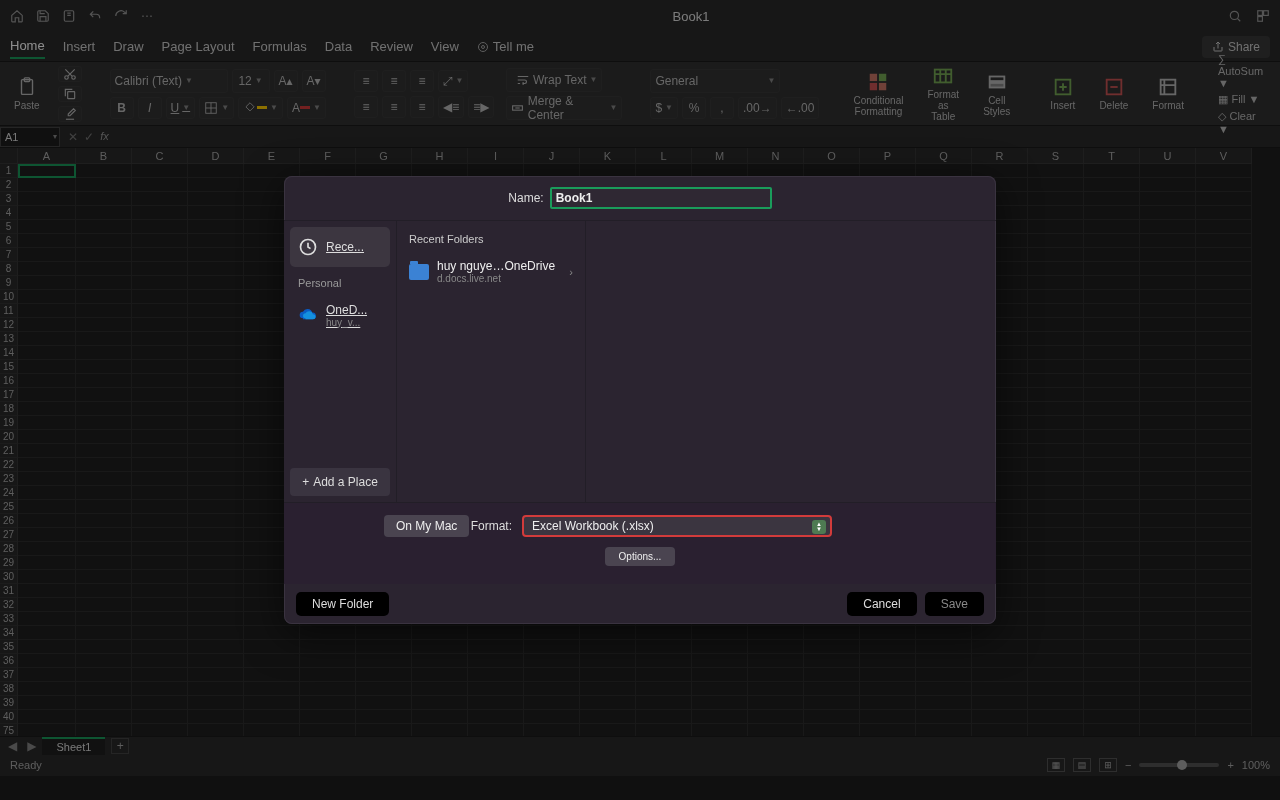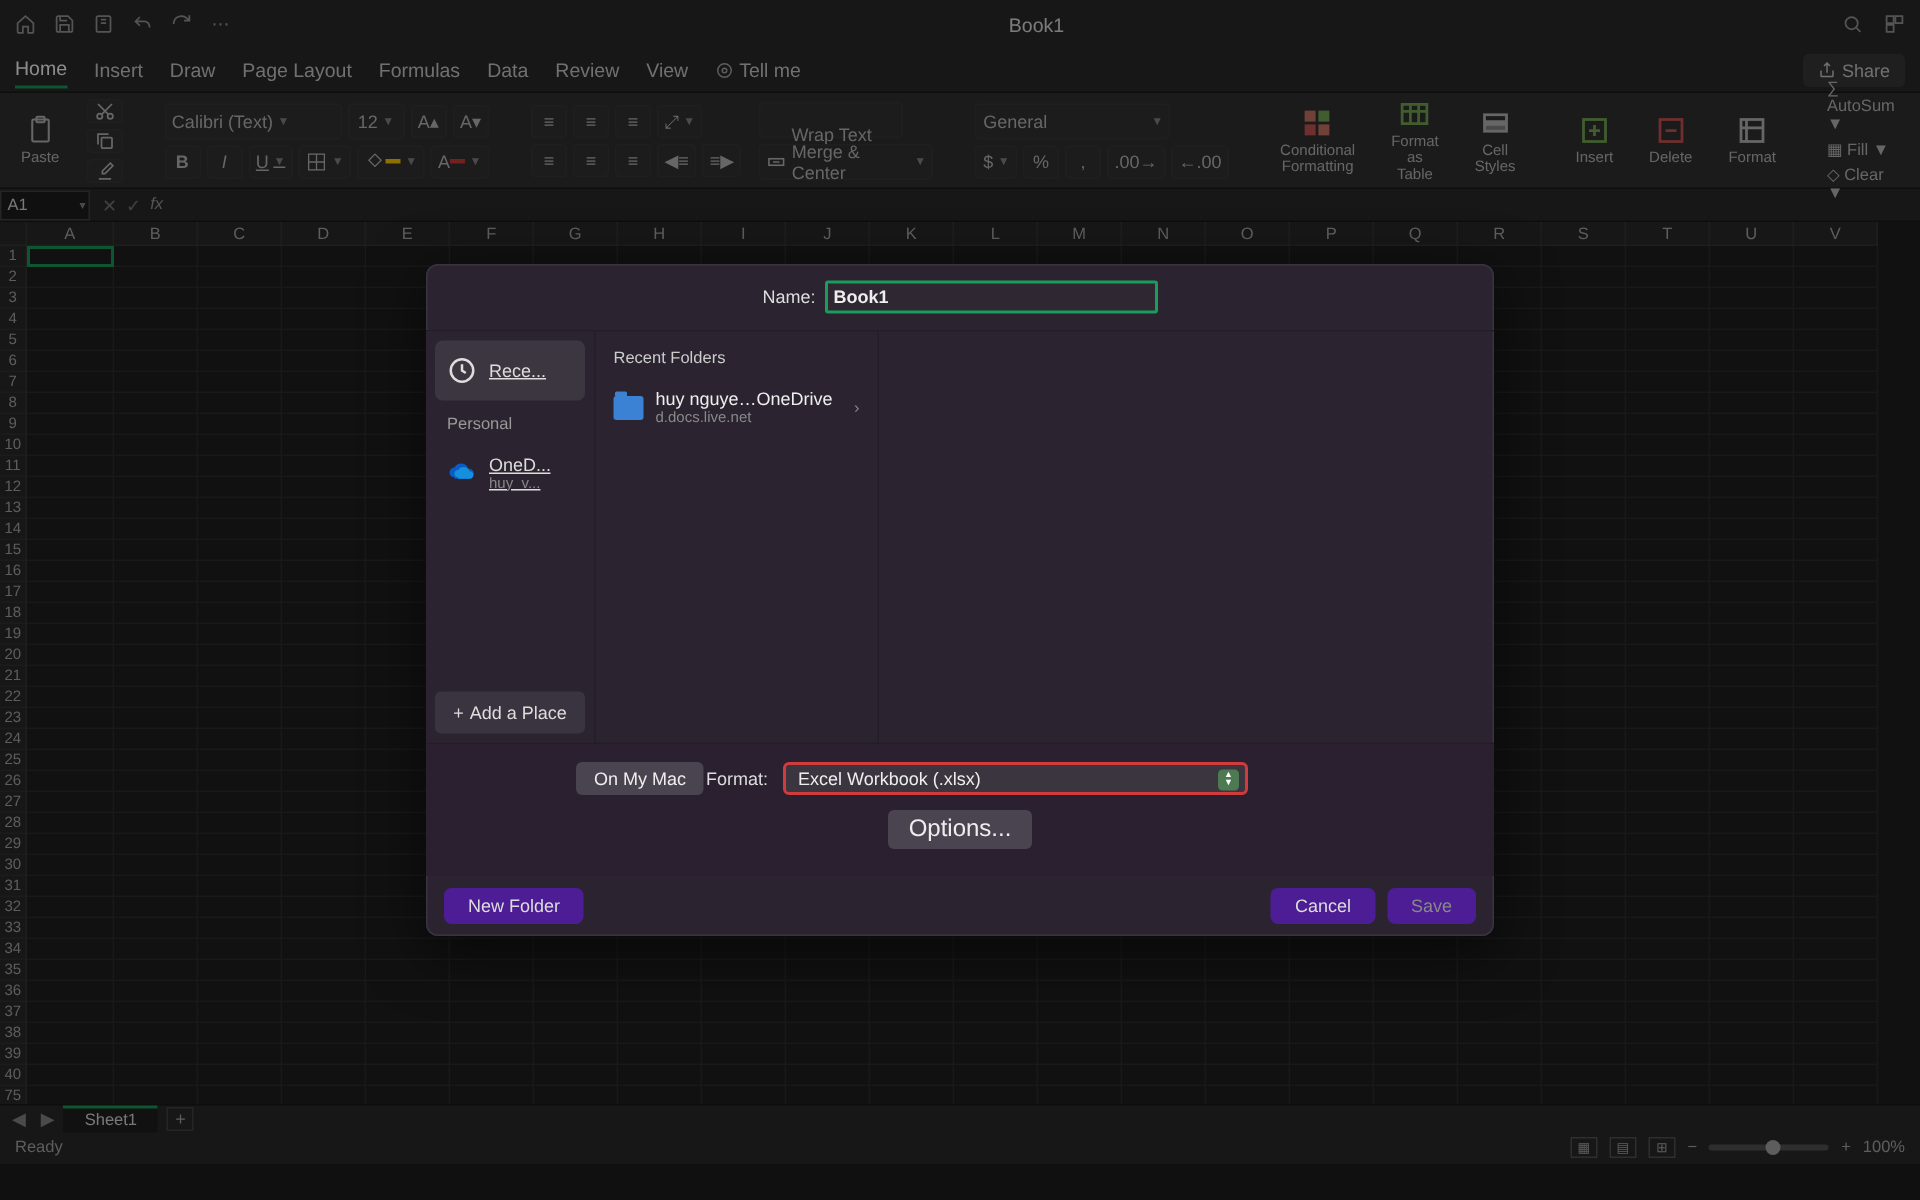--- a/index.html
+++ b/index.html
@@ -89,23 +89,23 @@
 .foldertitle{font-size:12px;color:#eee;white-space:nowrap;}
 .folderpath{font-size:10px;color:#888;white-space:nowrap;}
 .chev{color:#888;font-size:11px;}
 .dlg-right{flex:1;}
 .dlg-lower{padding:12px 16px 8px;background:#2a2030;}
 .lowerrow{display:flex;align-items:center;justify-content:center;gap:10px;margin-bottom:10px;}
 .macbtn{background:#4a4450;border-radius:4px;padding:4px 12px;font-size:12px;color:#eee;position:absolute;left:84px;}
 .fflabel{font-size:12px;color:#ddd;}
 .ffselect{width:310px;height:22px;background:#3b3540;border:2px solid #d23b3b;border-radius:4px;display:flex;align-items:center;padding:0 8px;font-size:12px;color:#eee;position:relative;}
 .ffselect .sel-caret{position:absolute;right:4px;top:3px;width:14px;height:14px;background:#4e7a52;border-radius:3px;display:flex;flex-direction:column;align-items:center;justify-content:center;gap:0;font-size:6px;color:#fff;line-height:5px;}
-.optbtn{background:#4a4450;border-radius:4px;padding:4px 14px;font-size:16px;color:#eee;}
+.optbtn{background:#4a4450;border-radius:4px;padding:4px 14px;font-size:10px;color:#eee;}
 .dlg-footer{height:40px;display:flex;align-items:center;padding:0 12px;gap:8px;}
-.footbtn{background:#4c1d95;border-radius:5px;padding:5px 16px;font-size:12px;color:#ddd;}
+.footbtn{background:#000000;border-radius:5px;padding:5px 16px;font-size:12px;color:#ddd;}
 .footbtn.save{color:#888;}
 .footspacer{flex:1;}
 
 svg{display:block;}
 </style>
 </head>
 <body>
 
 <div class="titlebar">
   <span class="glyph">
@@ -258,21 +258,21 @@
     </div>
     <div class="ribbonrow">
       <span class="rbtn small">≡</span>
       <span class="rbtn small">≡</span>
       <span class="rbtn small">≡</span>
       <span class="rbtn small">◀≡</span>
       <span class="rbtn small">≡▶</span>
     </div>
   </div>
   <div class="rgroup">
-    <div class="rbtn" style="width:96px;justify-content:space-between;flex-direction:column;"><svg width="14" height="14" viewBox="0 0 24 24" fill="none" stroke="#bbb" stroke-width="2">
+    <div class="rbtn" style="width:96px;justify-content:flex-end;"><svg width="14" height="14" viewBox="0 0 24 24" fill="none" stroke="#bbb" stroke-width="2">
           <path d="M3 6h18M3 12h12a3 3 0 010 6h-4m0 0l2-2m-2 2l2 2M3 18h4"></path>
         </svg>&nbsp;<span>Wrap Text</span><span class="caret">▼</span></div>
     <div class="rbtn" style="width:116px;justify-content:flex-start;"><svg width="14" height="14" viewBox="0 0 24 24" fill="none" stroke="#bbb" stroke-width="2">
           <rect x="3" y="8" width="18" height="8"></rect>
           <path d="M8 12h8"></path>
         </svg>&nbsp;<span>Merge &amp; Center</span><span class="caret">▼</span></div>
   </div>
   <div class="sep"></div>
 
   <div class="rgroup">

